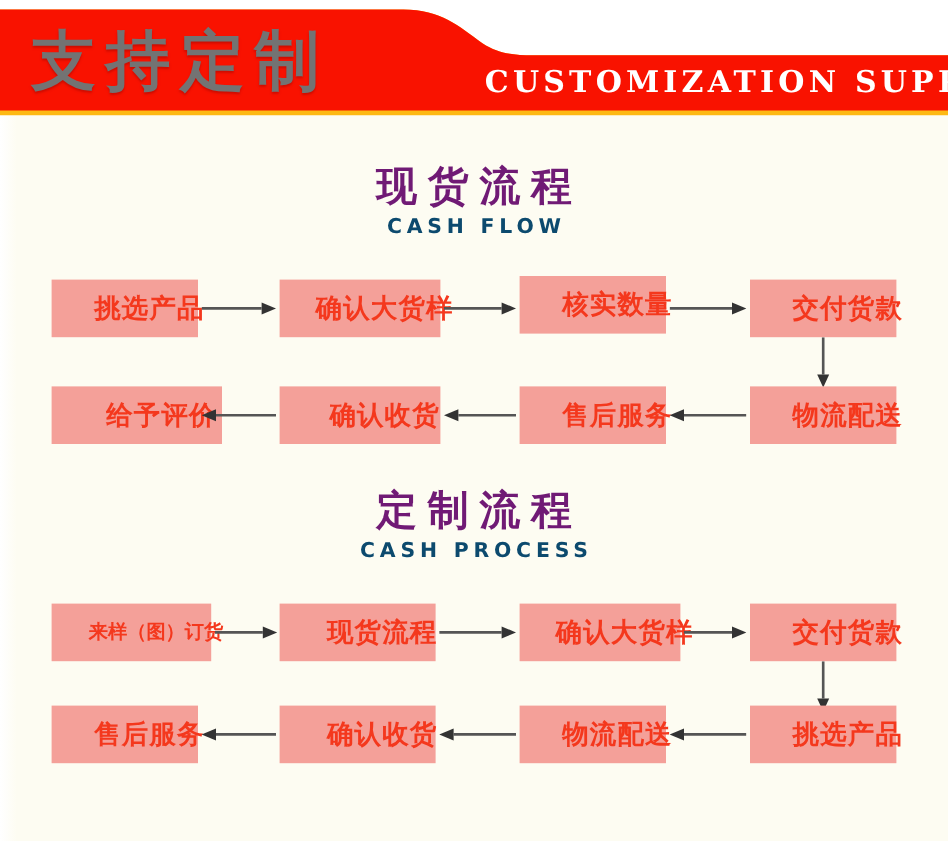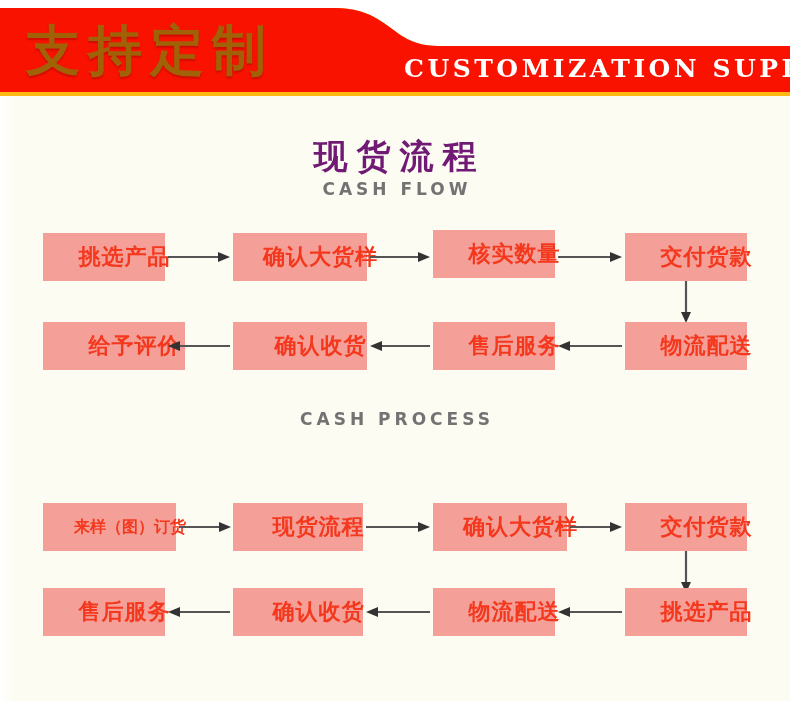--- a/index.html
+++ b/index.html
@@ -54,21 +54,21 @@
     position: absolute;
     left: 26px;
     top: 18px;
     width: 330px;
     height: 66px;
     line-height: 66px;
     font-family: "DejaVu Sans", "Liberation Sans", sans-serif;
     font-size: 54px;
     font-weight: bold;
     letter-spacing: 8px;
-    color: #a16207;
+    color: #737373;
     white-space: nowrap;
     text-shadow: 0 2px 2px rgba(120,0,0,.35);
   }
   .banner-en {
     position: absolute;
     left: 404px;
     top: 48px;
     height: 42px;
     line-height: 42px;
     font-family: "DejaVu Serif", "Liberation Serif", serif;
@@ -97,21 +97,21 @@
     color: #701a75;
   }
   .sec-title .en {
     display: block;
     font-family: "DejaVu Sans", "Liberation Sans", sans-serif;
     font-size: 17px;
     font-weight: bold;
     letter-spacing: 4px;
     text-indent: 4px;
     line-height: 26px;
-    color: #737373;
+    color: #0c4a6e;
   }
   #title-cash  { top: 136px; }
   #title-order { top: 406px; }
 
   
   .node {
     position: absolute;
     background: #f4a099;
     color: #f4381d;
     font-family: "DejaVu Sans", "Liberation Sans", sans-serif;
@@ -205,20 +205,21 @@
     </svg>
   </div>
   <div class="conn" style="left:558px; top:339px;">
     <svg width="64" height="14" viewBox="0 0 64 14" xmlns="http://www.w3.org/2000/svg">
       <line x1="64" y1="7" x2="12" y2="7" stroke="#555555" stroke-width="2.2"></line>
       <polygon points="12,2 0,7 12,12" fill="#333333"></polygon>
     </svg>
   </div>
 
   <div class="sec-title" id="title-order">
+    <span class="cn">定制流程</span>
     <span class="en">CASH PROCESS</span>
   </div>
 
   <div class="node fs-small" style="left:43px;  top:503px; width:133px;">来样（图）订货</div>
   <div class="node fs-big" style="left:233px; top:503px; width:130px;">现货流程</div>
   <div class="node fs-big" style="left:433px; top:503px; width:134px;">确认大货样</div>
   <div class="node fs-big" style="left:625px; top:503px; width:122px;">交付货款</div>
 
   <div class="conn" style="left:179px; top:520px;">
     <svg width="52" height="14" viewBox="0 0 52 14" xmlns="http://www.w3.org/2000/svg">

